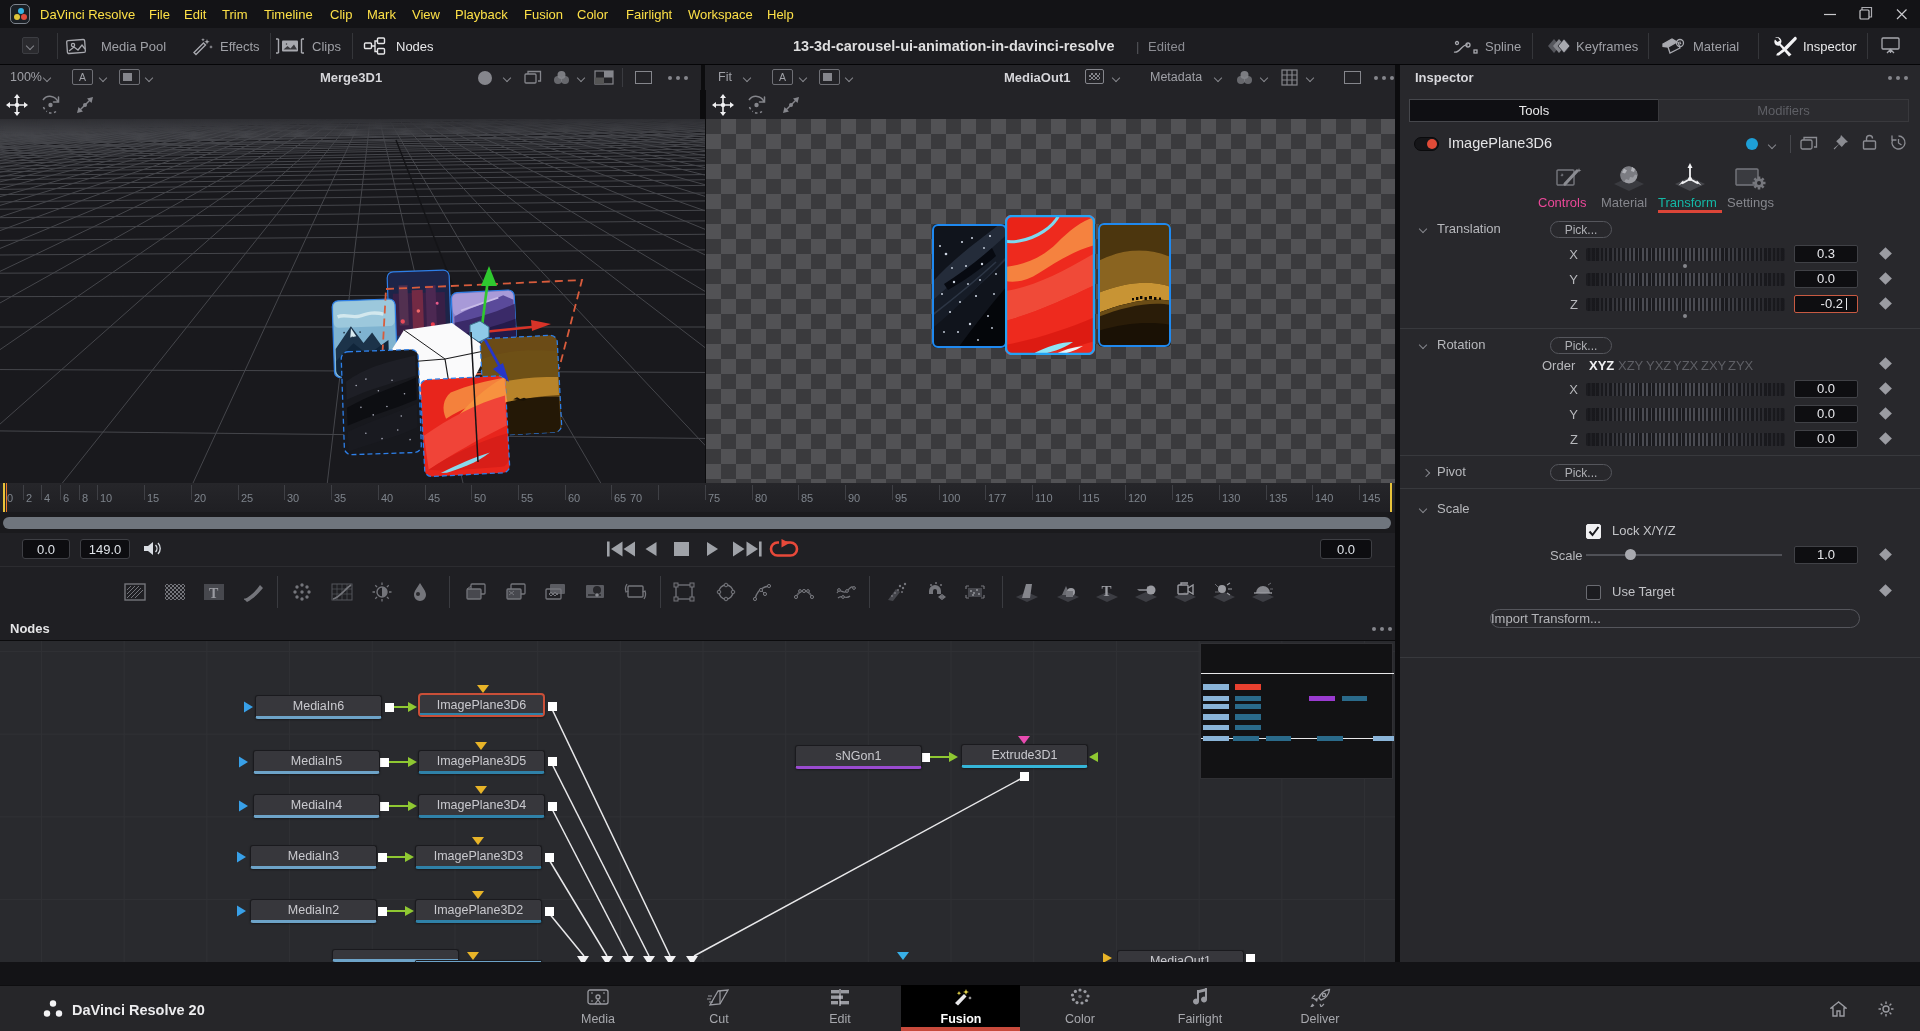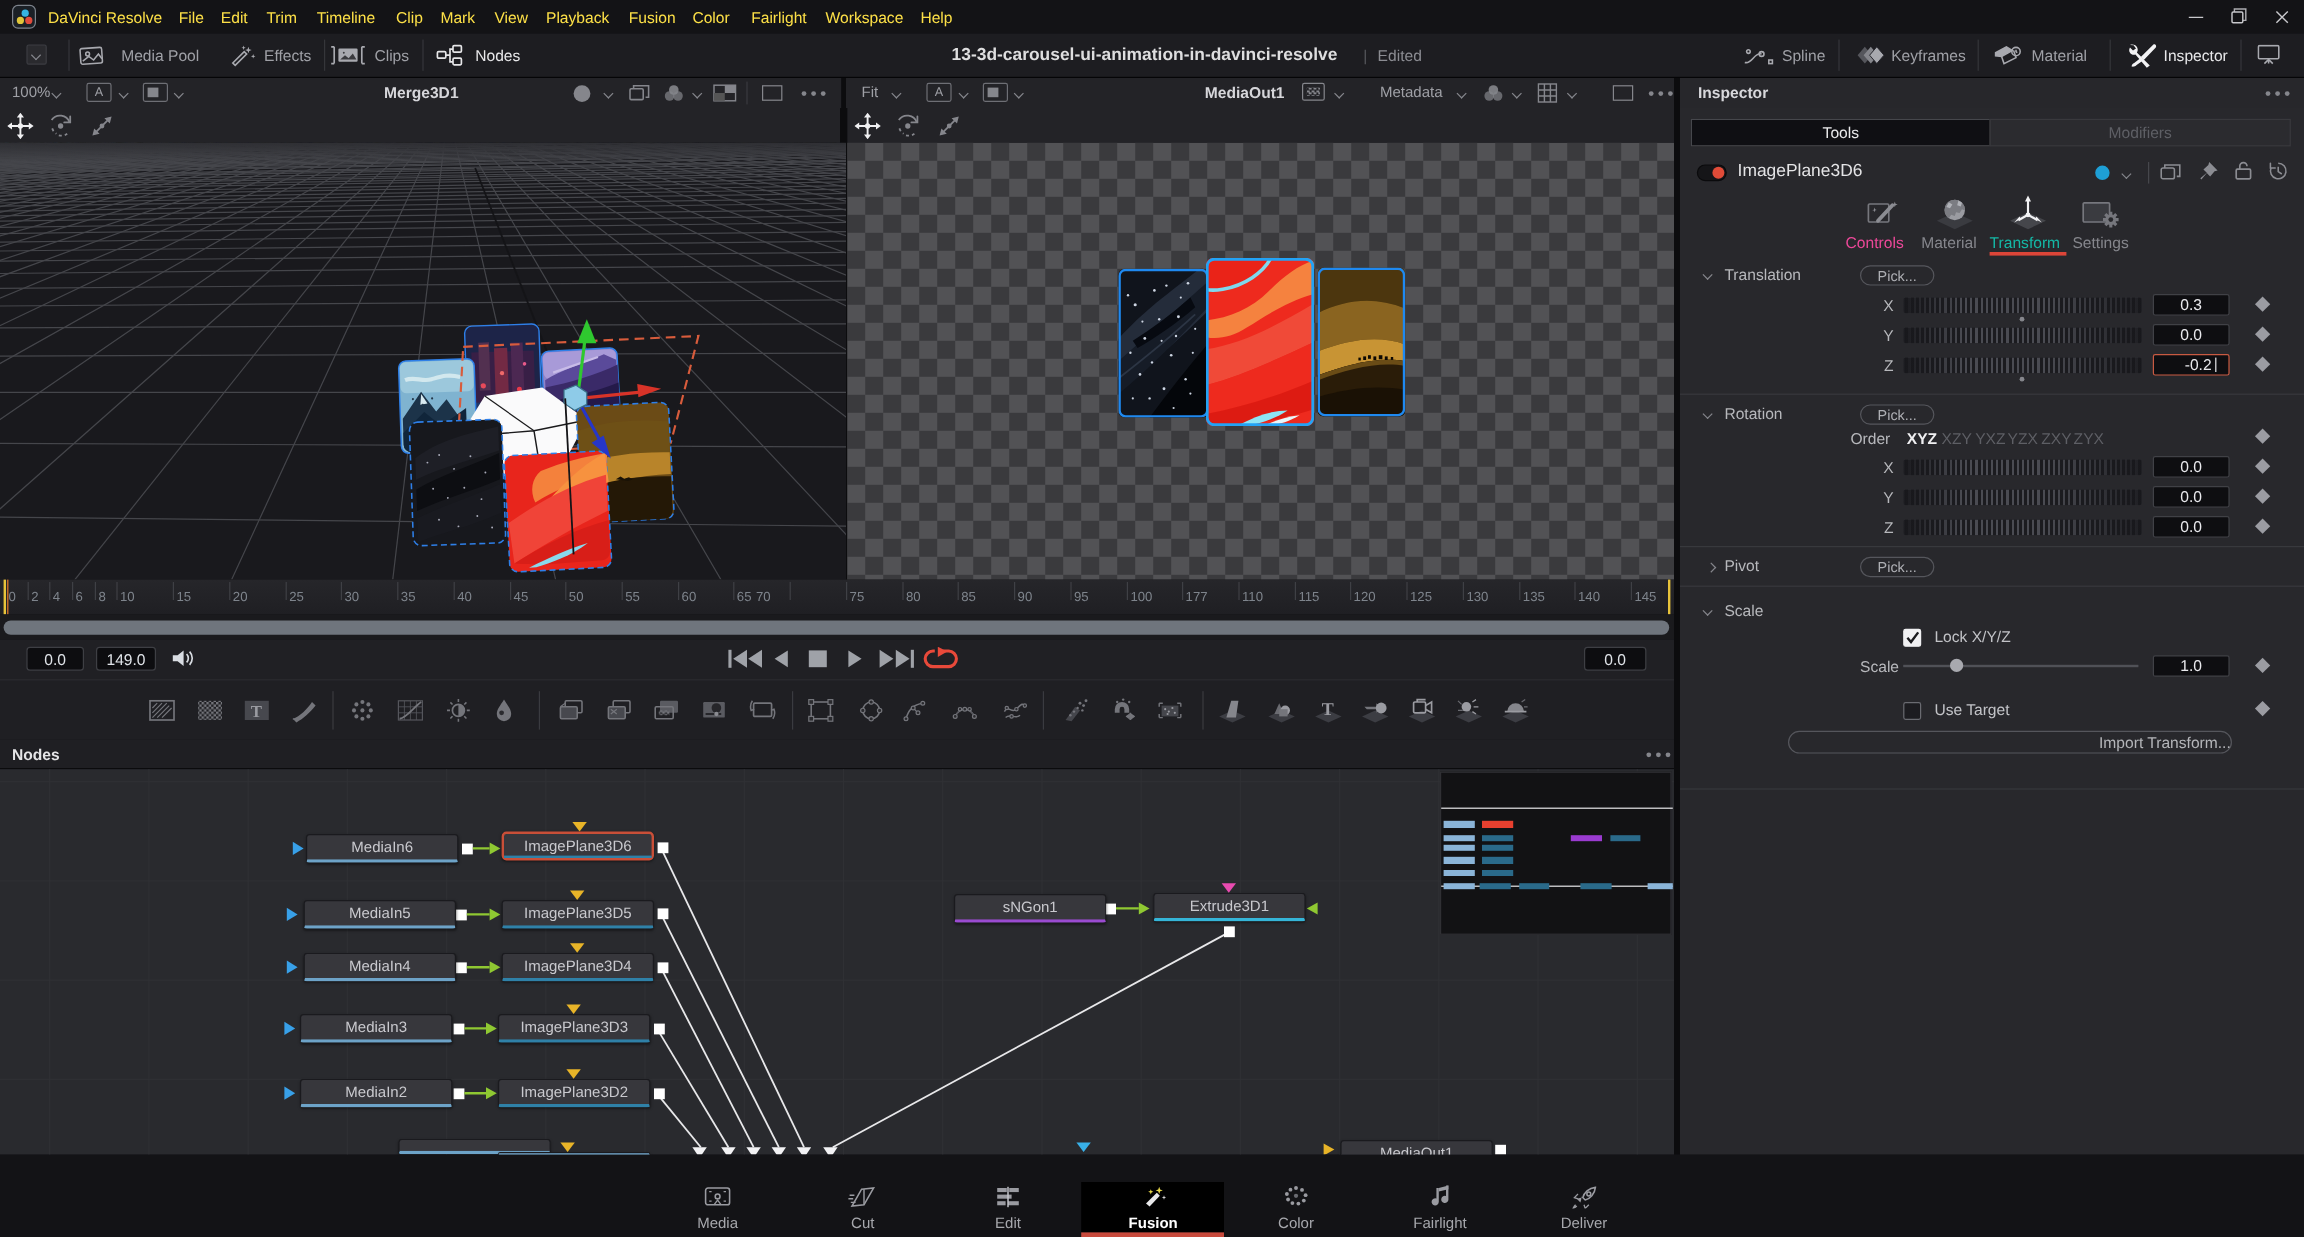--- a/index.html
+++ b/index.html
@@ -1484,25 +1484,44 @@
       </svg>
  <span class="abs" style="left:212px;top:433px;color:#c2c3c7">Lock X/Y/Z</span>
  <span class="abs" style="left:150px;top:458px;color:#b7b8bc">Scale</span>
  <div class="abs" style="left:186px;top:464px;width:196px;height:2px;background:#505157"></div>
  <div class="abs" style="left:225px;top:459px;width:11px;height:11px;border-radius:50%;background:#a8a9af"></div>
  <div class="vbox" style="left:394px;top:456px">1.0</div>
       <div class="kdiamond" style="left:481px;top:460px"></div>
  <div class="chk" style="left:186px;top:495px"></div>
  <span class="abs" style="left:212px;top:494px;color:#c2c3c7">Use Target</span>
  <div class="kdiamond" style="left:481px;top:496px"></div>
- <div class="abs" style="left:90px;top:519px;width:370px;height:19px;border:1px solid #55565c;border-radius:10px;text-align:right;line-height:18px;color:#b4b5b9;font-size:13px">Import Transform...</div>
+ <div class="abs" style="left:90px;top:519px;width:370px;height:19px;border:1px solid #55565c;border-radius:10px;text-align:left;line-height:18px;color:#b4b5b9;font-size:13px">Import Transform...</div>
  <div class="abs" style="left:0;top:567px;width:520px;height:1px;background:#38393d"></div>
 </div>
 
 
+<div id="pagebar">
+ <svg class="abs" style="left:42px;top:12px" width="22" height="22" viewBox="0 0 22 22">
+        <g fill="#f2f2f4">
+          <circle cx="11" cy="5.5" r="3.2"></circle>
+          <circle cx="5" cy="15.5" r="3.2"></circle>
+          <circle cx="17" cy="15.5" r="3.2"></circle>
+        </g>
+      </svg>
+ <span class="abs" style="left:72px;top:16px;font-size:14.5px;font-weight:bold;color:#ececee">DaVinci Resolve 20</span>
+ <svg class="abs" style="left:1830px;top:15px" width="17" height="16" viewBox="0 0 17 16">
+        <path d="M8.5 1L1 7h2v8h4v-5h3v5h4V7h2z" fill="none" stroke="#9a9ba1" stroke-width="1.4"></path>
+      </svg>
+ <svg class="abs" style="left:1877px;top:14px" width="18" height="18" viewBox="0 0 18 18">
+        <g fill="none" stroke="#9a9ba1" stroke-width="1.4">
+          <circle cx="9" cy="9" r="3"></circle>
+          <path d="M9 1.5v2.5M9 14v2.5M1.5 9H4M14 9h2.5M3.7 3.7l1.8 1.8M12.5 12.5l1.8 1.8M14.3 3.7l-1.8 1.8M5.5 12.5l-1.8 1.8"></path>
+        </g>
+      </svg>
+</div>
 <div class="abs" style="left:901px;top:985px;width:119px;height:42px;background:#000"></div>
 <div class="abs" style="left:901px;top:1027px;width:119px;height:4px;background:#c84a3c"></div>
 <div class="page" style="left:543px">
  <svg width="24" height="19" viewBox="0 0 24 19" style="margin-top:3px">
         <g fill="none" stroke="#9a9ba1" stroke-width="1.3">
           <rect x="2" y="2" width="20" height="14" rx="2"></rect>
           <path d="M5 5h2M17 5h2M5 13h2M17 13h2" stroke-width="1.1"></path>
           <circle cx="12" cy="9" r="2"></circle>
           <path d="M9 16l3-4 3 4" stroke-width="1.1"></path>
         </g>

